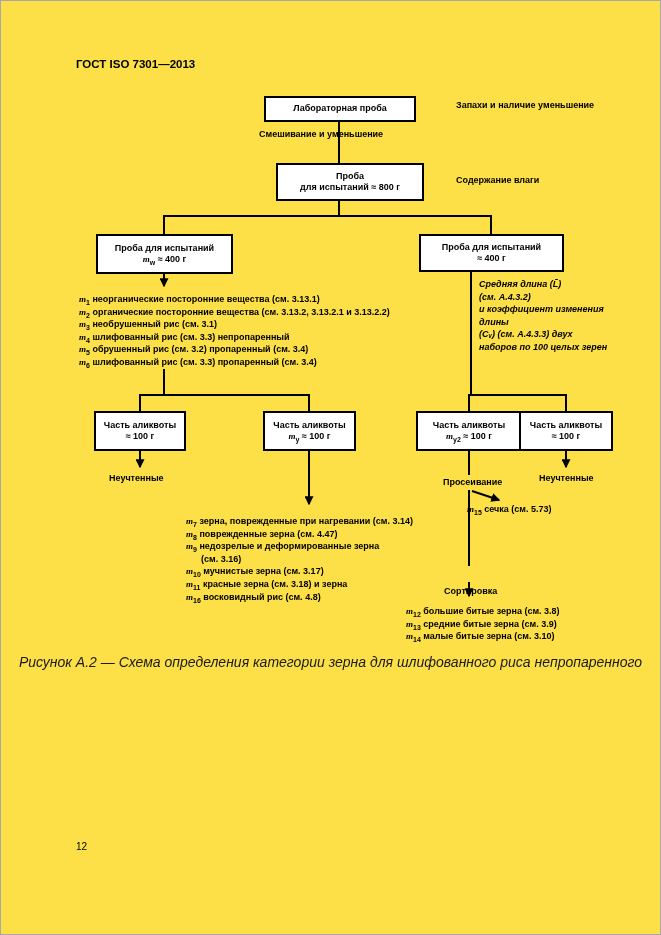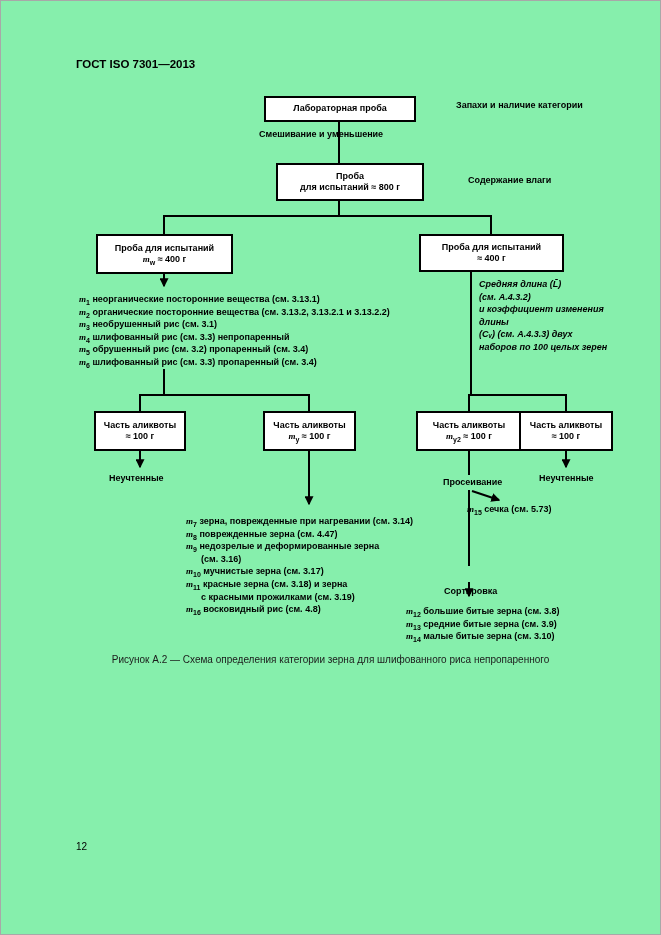--- a/index.html
+++ b/index.html
@@ -1,24 +1,24 @@
 <!DOCTYPE html>
 <html><head>
 <meta charset="utf-8">
 <style>
   html,body{margin:0;padding:0;background:#e9e9e9;}
   .page{
     position:relative;width:661px;height:935px;margin:0 auto;
-    background:#86efac;border:1px solid #a8a8a8;box-sizing:border-box;
+    background:#fde047;border:1px solid #a8a8a8;box-sizing:border-box;
     font-family:"Liberation Sans", sans-serif;color:#000;
     overflow:hidden;
   }
   .hdr{position:absolute;left:75px;top:57px;font-size:11.5px;font-weight:bold;}
   .pagenum{position:absolute;left:75px;top:840px;font-size:10px;}
-  .caption{position:absolute;left:0;top:653px;width:100%;text-align:center;font-size:10px;color:#1a1a1a;}
+  .caption{position:absolute;left:0;top:653px;width:100%;text-align:center;font-size:14px;color:#1a1a1a;font-style:italic;}
 
   svg.wires{position:absolute;left:0;top:0;}
 
   .fbox{
     position:absolute;border:2px solid #000;border-radius:0;background:#fff;
     display:flex;flex-direction:column;align-items:center;justify-content:center;
     font-size:9px;font-weight:bold;line-height:11.5px;text-align:center;box-sizing:border-box;
   }
   .lbl{position:absolute;font-size:9px;font-weight:bold;white-space:nowrap;}
   .list{position:absolute;font-size:9px;font-weight:bold;}
@@ -94,23 +94,23 @@
   <div class="fbox" style="left:415px;top:410px;width:106px;height:40px;">
     <div>Часть аликвоты</div>
     <div><i class="v">m</i><sub>у2</sub><span> ≈ 100 г</span></div>
   </div>
 
   <div class="fbox" style="left:518px;top:410px;width:94px;height:40px;">
     <div>Часть аликвоты</div>
     <div>≈ 100 г</div>
   </div>
 
-  <div class="lbl" style="left:455px;top:99px;">Запахи и наличие категории</div>
+  <div class="lbl" style="left:455px;top:99px;">Запахи и наличие уменьшение</div>
   <div class="lbl" style="left:258px;top:128px;">Смешивание и уменьшение</div>
-  <div class="lbl" style="left:467px;top:174px;">Содержание влаги</div>
+  <div class="lbl" style="left:455px;top:174px;">Содержание влаги</div>
   <div class="lbl" style="left:108px;top:472px;">Неучтенные</div>
   <div class="lbl" style="left:538px;top:472px;">Неучтенные</div>
   <div class="lbl" style="left:442px;top:476px;text-align:right;">Просеивание</div>
   <div class="lbl" style="left:466px;top:503px;"><i class="v">m</i><sub>15</sub><span> сечка (см. 5.73)</span></div>
   <div class="lbl" style="left:443px;top:585px;">Сортировка</div>
 
   <div class="list" style="left:78px;top:292px;">
       <div class="ln"><i class="v">m</i><sub>1</sub><span> неорганические посторонние вещества (см. 3.13.1)</span></div>
       <div class="ln"><i class="v">m</i><sub>2</sub><span> органические посторонние вещества (см. 3.13.2, 3.13.2.1 и 3.13.2.2)</span></div>
       <div class="ln"><i class="v">m</i><sub>3</sub><span> необрушенный рис (см. 3.1)</span></div>
@@ -128,21 +128,20 @@
       <div class="ln">наборов по 100 целых зерен</div>
     </div>
 
   <div class="list" style="left:185px;top:514px;line-height:13px;">
       <div class="ln"><i class="v">m</i><sub>7</sub><span> зерна, поврежденные при нагревании (см. 3.14)</span></div>
       <div class="ln"><i class="v">m</i><sub>8</sub><span> поврежденные зерна (см. 4.47)</span></div>
       <div class="ln"><i class="v">m</i><sub>9</sub><span> недозрелые и деформированные зерна</span></div>
       <div class="ln ind"><span>(см. 3.16)</span></div>
       <div class="ln"><i class="v">m</i><sub>10</sub><span> мучнистые зерна (см. 3.17)</span></div>
       <div class="ln"><i class="v">m</i><sub>11</sub><span> красные зерна (см. 3.18) и зерна</span></div>
-      <div class="ln ind"><span>с красными прожилками (см. 3.19)</span></div>
       <div class="ln"><i class="v">m</i><sub>16</sub><span> восковидный рис (см. 4.8)</span></div>
     </div>
 
   <div class="list" style="left:405px;top:604px;">
       <div class="ln"><i class="v">m</i><sub>12</sub><span> большие битые зерна (см. 3.8)</span></div>
       <div class="ln"><i class="v">m</i><sub>13</sub><span> средние битые зерна (см. 3.9)</span></div>
       <div class="ln"><i class="v">m</i><sub>14</sub><span> малые битые зерна (см. 3.10)</span></div>
     </div>
 
 </div>

